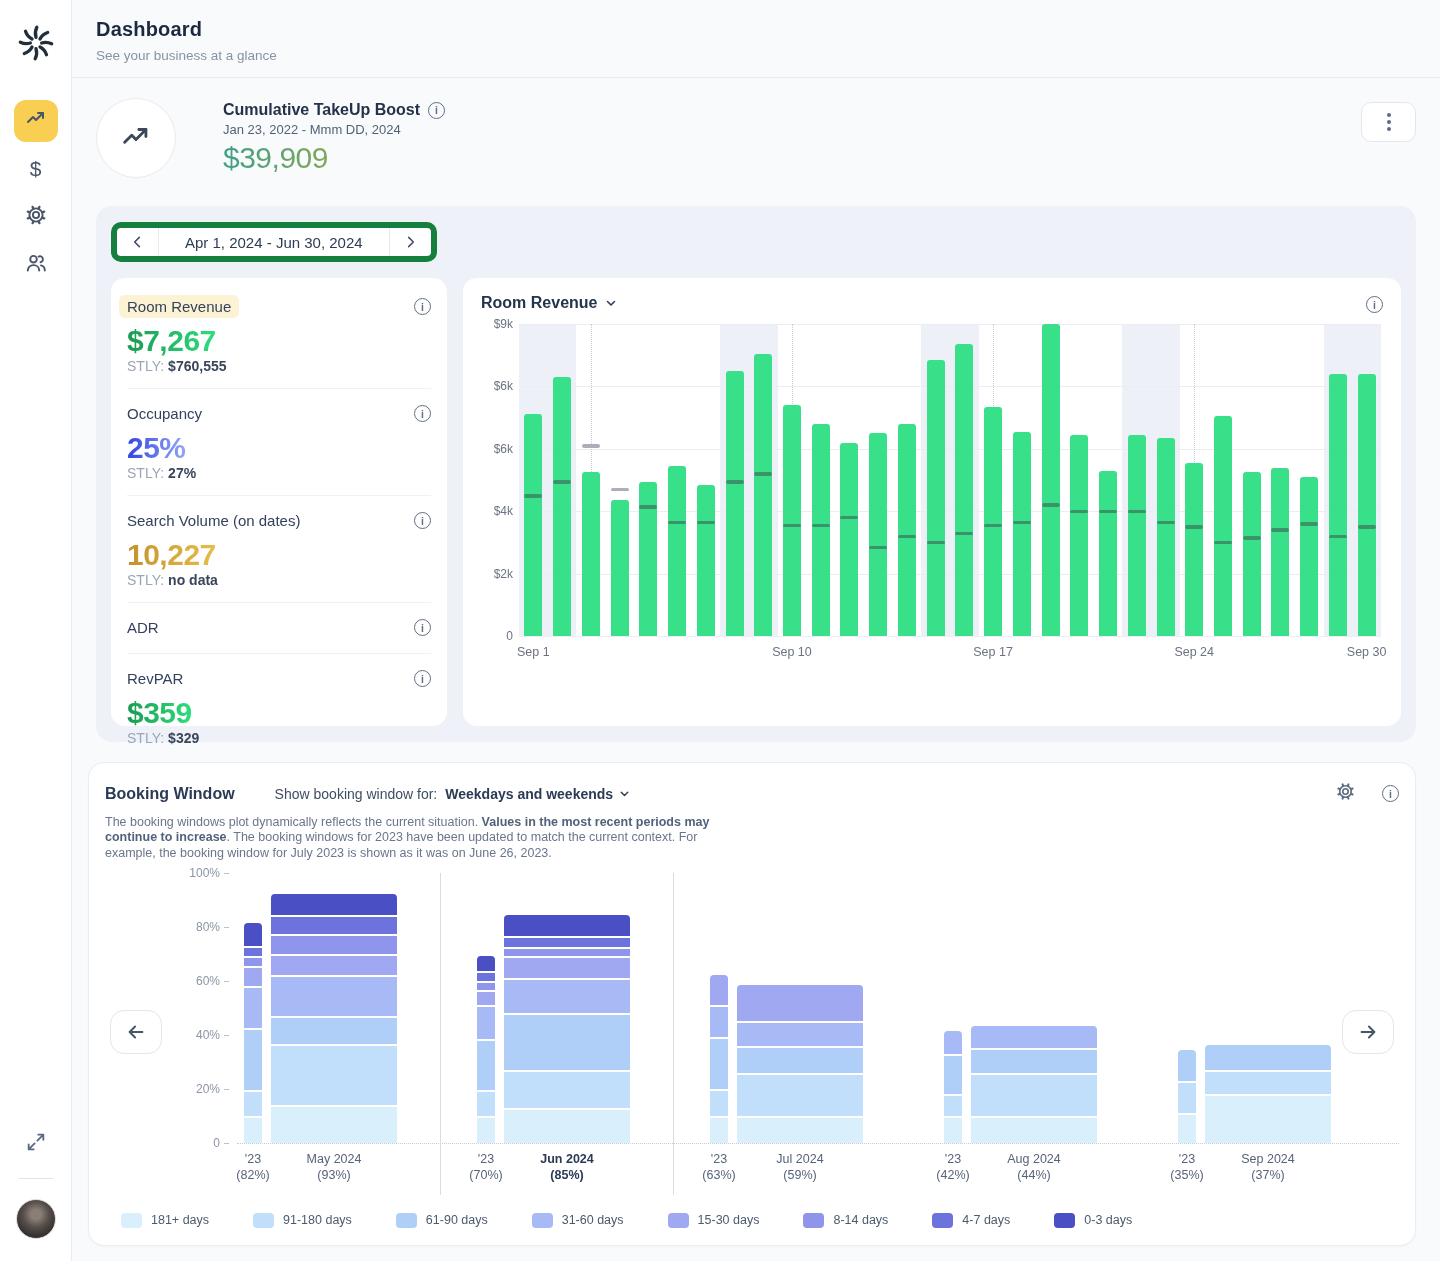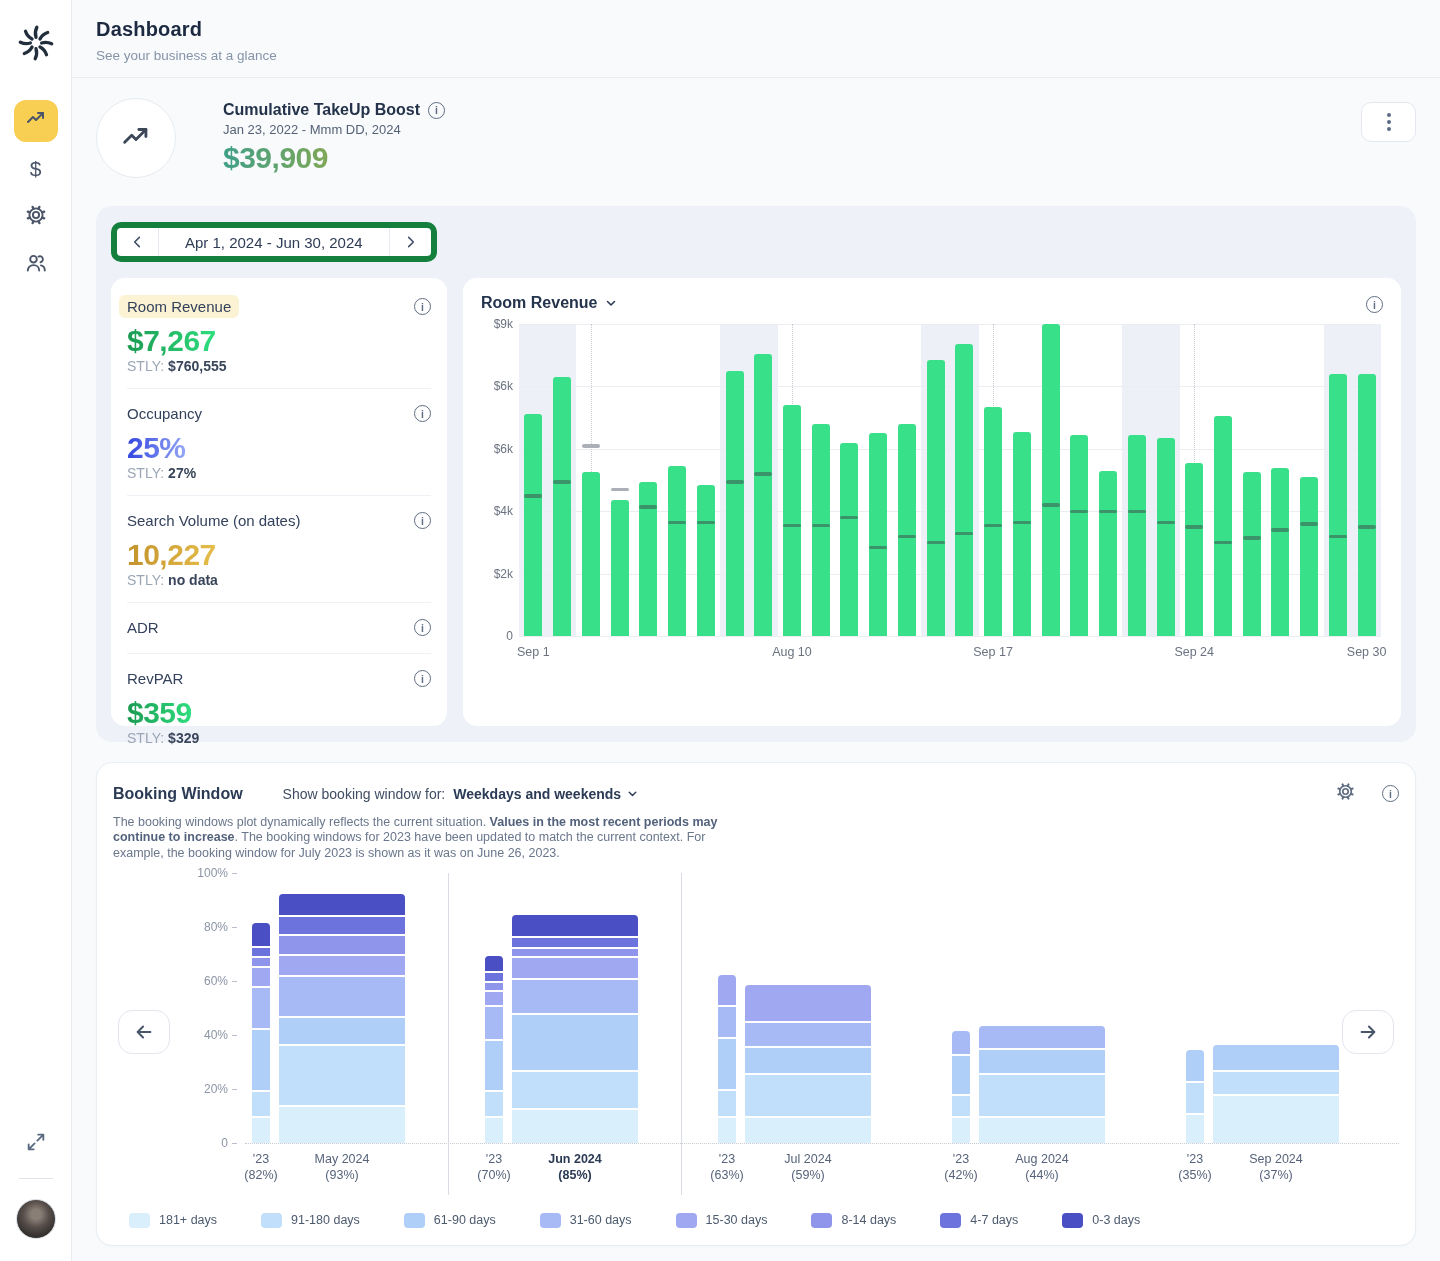--- a/index.html
+++ b/index.html
@@ -30,21 +30,21 @@
   .page-subtitle { margin-top:7px; font-size:13.5px; color:#8694a8; }
 
   
   .boost-row { position:relative; margin:12px 24px 0 24px; height:96px; display:flex; align-items:center;gap:31px; }
   .boost-circle { width:80px; height:80px; border-radius:50%; background:#fff; border:1px solid #e6ebf1;
     display:flex; align-items:center; justify-content:center; color:#3c4757; }
   .boost-body { margin-left:16px; }
   .boost-title-row { display:flex; align-items:center; gap:8px; }
   .boost-title { font-size:16px; font-weight:700; color:#24324a; }
   .boost-dates { margin-top:3px; font-size:13px; color:#556276; }
-  .boost-value { margin-top:4px; font-size:30px; font-weight:700; letter-spacing:-.5px;
+  .boost-value { margin-top:4px; font-size:30px; font-weight:400; letter-spacing:-.5px;
     background:linear-gradient(90deg,#3f9f86 0%,#8aa84f 55%,#e2a313 100%);
     -webkit-background-clip:text; background-clip:text; color:transparent; }
   .kebab-btn { position:absolute; right:0; top:12px; width:55px; height:40px; background:#fff;
     border:1px solid #e4e8ee; border-radius:10px; display:flex; align-items:center; justify-content:center;
     flex-direction:column; gap:3px; cursor:pointer; }
   .kebab-btn i { width:4px; height:4px; border-radius:50%; background:#5b6b85; }
 
   .info-icon { width:17px; height:17px; border-radius:50%; border:1.4px solid #5f6e82; color:#5f6e82;
     font-size:10.5px; font-weight:700; display:inline-flex; align-items:center; justify-content:center;
     flex:0 0 auto; font-style:normal; }
@@ -85,21 +85,21 @@
   .rev-plot { position:relative; flex:1; height:312px; }
   .rev-grid { position:absolute; left:0; right:0; height:1px; background:#ebedf2; }
   .rev-band { position:absolute; top:0; bottom:0; background:#edf0f7; }
   .rev-guide { position:absolute; top:0; border-left:1.5px dotted #c7ccd5; width:0; }
   .rev-bar { position:absolute; bottom:0; width:18px; transform:translateX(-50%); background:#38e08a; border-radius:3px 3px 0 0; }
   .rev-marker { position:absolute; width:18px; height:3.5px; border-radius:2px; transform:translateX(-50%); }
   .rev-xlabels { position:relative; height:26px; margin-left:38px; }
   .rev-xlabel { position:absolute; top:9px; transform:translateX(-50%); font-size:12.5px; color:#6b7280; white-space:nowrap; }
 
   
-  .booking-card { position:relative; margin:20px 24px 0 24px; background:#fff; border:1px solid #e9eef3;
+  .booking-card { position:relative; margin:20px 24px 0 16px; background:#fff; border:1px solid #e9eef3;
     border-radius:16px; height:484px; padding:18px 16px 12px 16px; box-shadow:0 1px 2px rgba(25,40,70,.03); }
   .bk-header { display:flex; align-items:center; }
   .bk-title { font-size:16px; font-weight:700; color:#2b3a55; }
   .bk-show-label { margin-left:40px; font-size:14px; color:#3f4d63; }
   .bk-dropdown { margin-left:8px; display:flex; align-items:center; gap:5px; font-size:14px; font-weight:700; color:#2b3a55; cursor:pointer; }
   .bk-icons { margin-left:auto; display:flex; align-items:center; gap:26px; color:#5f6e82; }
   .bk-para { margin-top:9px; font-size:12.5px; line-height:1.22; color:#69768c; max-width:625px; }
   .bk-para b { color:#53627c; }
   .bk-chart-zone { position:relative; margin-top:12px; margin-left:88px; display:flex; }
   .bk-yaxis { width:44px; position:relative; height:270px; flex:0 0 auto; }
@@ -381,21 +381,21 @@
               <div class="rev-bar" style="left: 91.6667%; height: 159.12px; background: rgb(56, 224, 138);"></div>
               <div class="rev-marker" style="left: 91.6667%; bottom: 110.32px; background: rgba(62, 84, 78, 0.55);"></div>
               <div class="rev-bar" style="left: 95%; height: 262.08px; background: rgb(56, 224, 138);"></div>
               <div class="rev-marker" style="left: 95%; bottom: 97.84px; background: rgba(62, 84, 78, 0.55);"></div>
               <div class="rev-bar" style="left: 98.3333%; height: 262.08px; background: rgb(56, 224, 138);"></div>
               <div class="rev-marker" style="left: 98.3333%; bottom: 107.2px; background: rgba(62, 84, 78, 0.55);"></div>
             </div>
         </div>
         <div class="rev-xlabels" id="rev-xlabels">
             <span class="rev-xlabel" style="left: 1.66667%;">Sep 1</span>
-            <span class="rev-xlabel" style="left: 31.6667%;">Aug 10</span>
+            <span class="rev-xlabel" style="left: 31.6667%;">Sep 10</span>
             <span class="rev-xlabel" style="left: 55%;">Sep 17</span>
             <span class="rev-xlabel" style="left: 78.3333%;">Sep 24</span>
             <span class="rev-xlabel" style="left: 98.3333%;">Sep 30</span>
           </div>
       </div>
     </div>
   </div>
 
   <div class="booking-card">
     <div class="bk-header">

